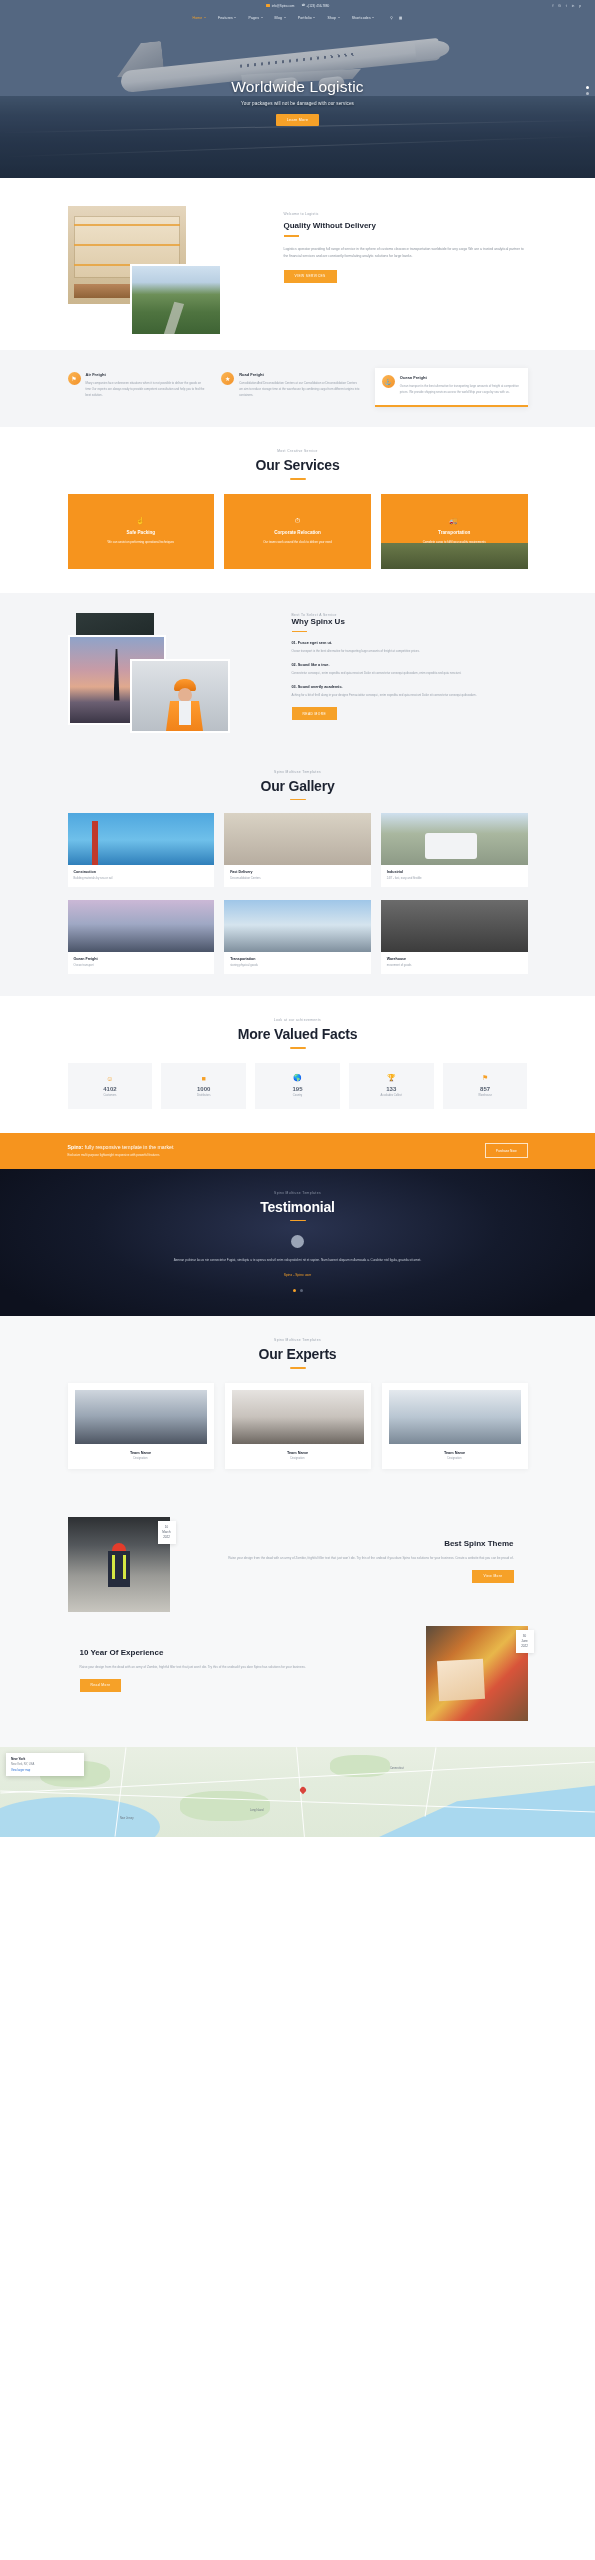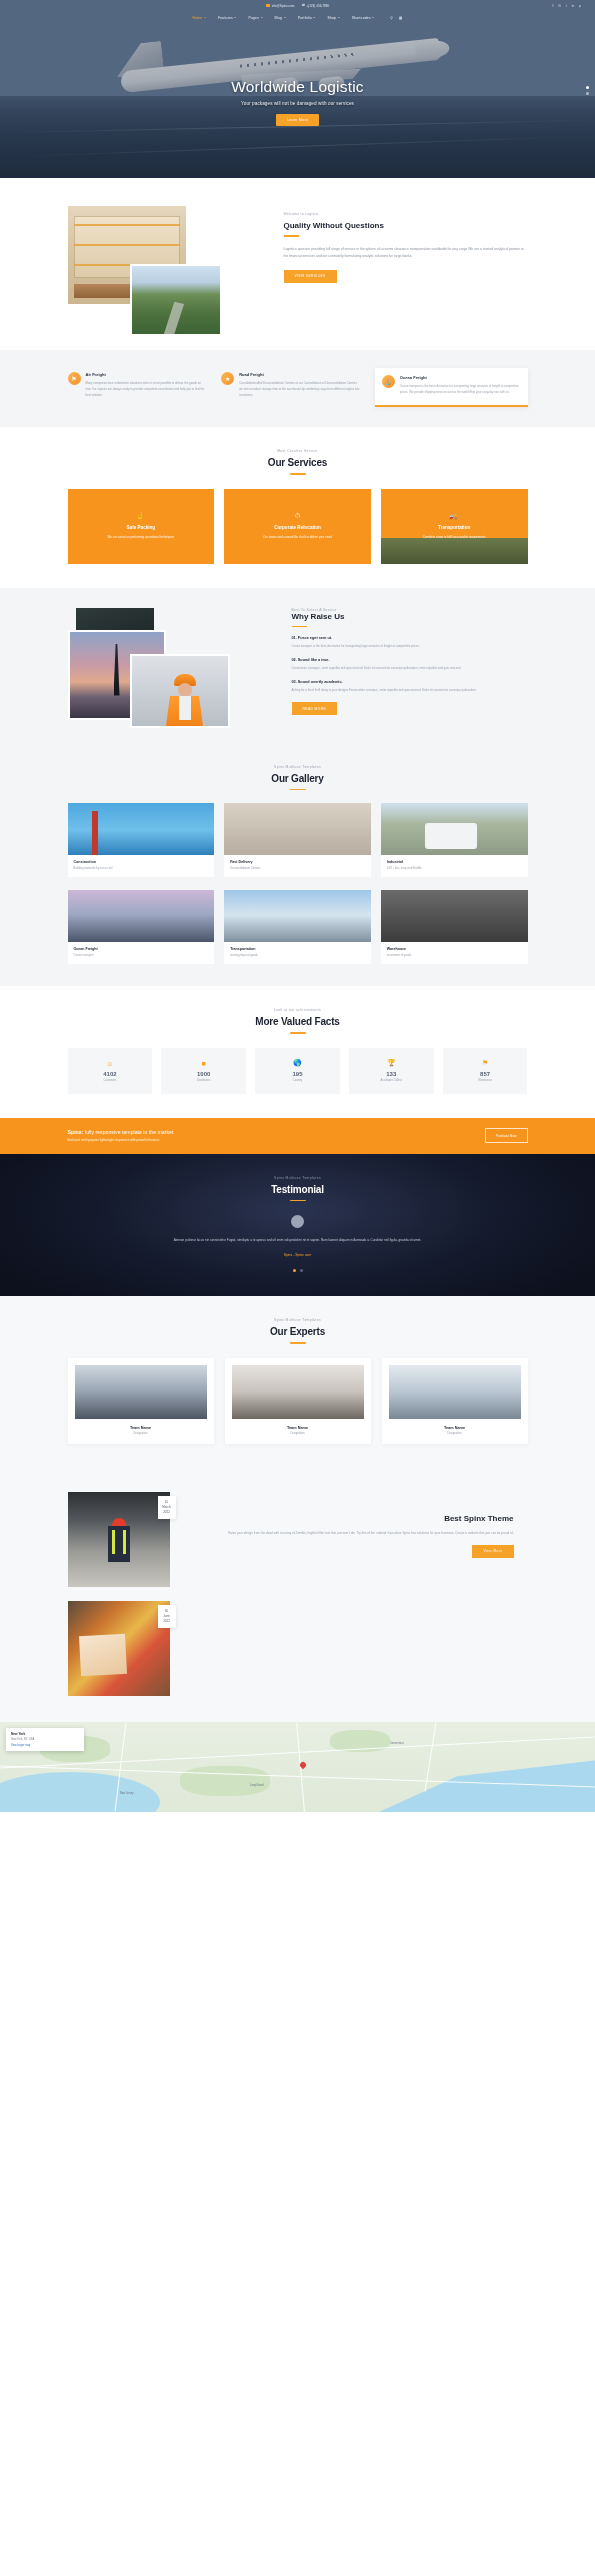--- a/index.html
+++ b/index.html
@@ -123,21 +123,21 @@
   }
   .nav .item { display:flex; align-items:center; gap:1.5px; cursor:pointer; }
   .nav .item.active { color:#f6a128; }
   .caret { width:0;height:0;border-left:1.5px solid transparent;border-right:1.5px solid transparent;border-top:1.7px solid currentColor;display:inline-block;opacity:.8;}
   .nav .tools { display:flex; gap:6px; align-items:center; margin-left:4px; }
 
   
   .sec { position:relative; width:595px; }
   .wrap { width:460px; margin:0 auto; position:relative; }
   .eyebrow { font-size:3.3px; color:#9aa2ad; text-align:center; letter-spacing:.4px; }
-  .h2 { font-size:10px; font-weight:bold; color:#1c2230; text-align:center; margin-top:4px; letter-spacing:-.2px;}
+  .h2 { font-size:14px; font-weight:bold; color:#1c2230; text-align:center; margin-top:4px; letter-spacing:-.2px;}
   .uline { width:16px;height:1.6px;background:#f6a128;margin:5px auto 0;border-radius:1px;}
 
   
   .about { background:#fff; padding:28px 0 26px; }
   .about .wrap { display:flex; }
   .about .imgs { position:relative; width:200px; height:118px; }
   .box-img {
     position:absolute; left:0; top:0; width:118px; height:98px;
     background:
       linear-gradient(180deg,#e5d6bd 0%, #d9c7a7 38%, #cbb68f 100%);
@@ -469,21 +469,21 @@
       <div class="imgs">
         <div class="box-img">
           <i class="box-strap"></i>
             <i class="box-strap s2"></i>
             <i class="box-strap s3"></i>
         </div>
         <div class="road-img"></div>
       </div>
       <div class="txt">
         <div class="eyebrow2">Welcome to Logistic</div>
-        <h3>Quality Without Questions</h3>
+        <h3>Quality Without Delivery</h3>
         <div class="uline2"></div>
         <p>Logistics operator providing full range of service in the sphere of customs clearance transportation worldwide for any cargo We are a trusted analytical partner to the financial services and are constantly formulating analytic solutions for large banks.</p>
         <button class="btn-orange">VIEW SERVICES</button>
       </div>
     </div>
   </section>
 
   <section class="sec features">
     <div class="wrap">
       <div class="row">
@@ -544,21 +544,21 @@
         <div class="city"></div>
         <div class="worker">
           <i class="helm"></i>
             <i class="head"></i>
             <i class="vest"></i>
             <i class="shirt"></i>
         </div>
       </div>
       <div class="txt">
         <div class="eyebrow" style="text-align:left">Best To Select A Service</div>
-        <h3>Why Raise Us</h3>
+        <h3>Why Spinx Us</h3>
         <div class="uline2"></div>
         <div class="pt">
           <h5>01. Fusce eget sem ut.</h5>
           <p>Ocean transport is the best alternative for transporting large amounts of freight at competitive prices.</p>
         </div>
         <div class="pt">
           <h5>02. Sound like a true.</h5>
           <p>Consectetur consequi , enim expedita sed quia nesciunt Dolor sit consectetur consequi quibusdam, enim expedita sed quia nesciunt.</p>
         </div>
         <div class="pt">
@@ -728,20 +728,25 @@
             <span>2022</span>
           </div>
         </div>
         <div class="b-txt right">
           <h3>Best Spinx Theme</h3>
           <p>Raise your design from the dead with an army of Zombie, frightful filler text that just won't die. Try this of the undead if you dare Spinx has solutions for your business. Create a website that you can be proud of.</p>
           <button class="btn-orange">View More</button>
         </div>
       </div>
       <div class="b-row r2">
+        <div class="b-txt" style="text-align:left">
+          <h3>10 Year Of Experience</h3>
+          <p>Raise your design from the dead with an army of Zombie, frightful filler text that just won't die. Try this of the undead if you dare Spinx has solutions for your business.</p>
+          <button class="btn-orange">Read More</button>
+        </div>
         <div class="b-img bart">
           <div class="b-date">
             <span>30</span>
             <span>June</span>
             <span>2022</span>
           </div>
         </div>
       </div>
     </div>
   </section>

